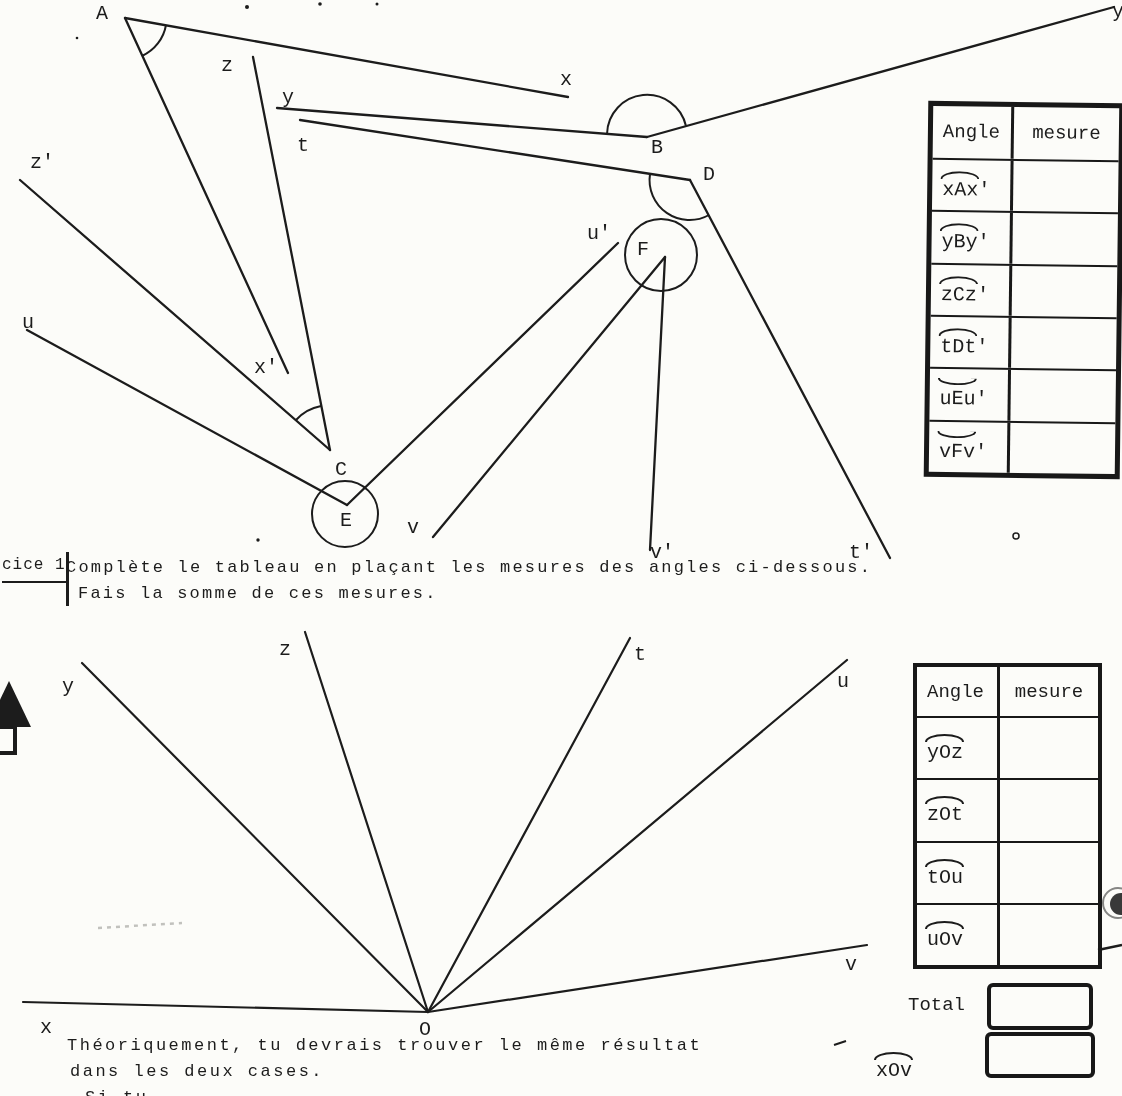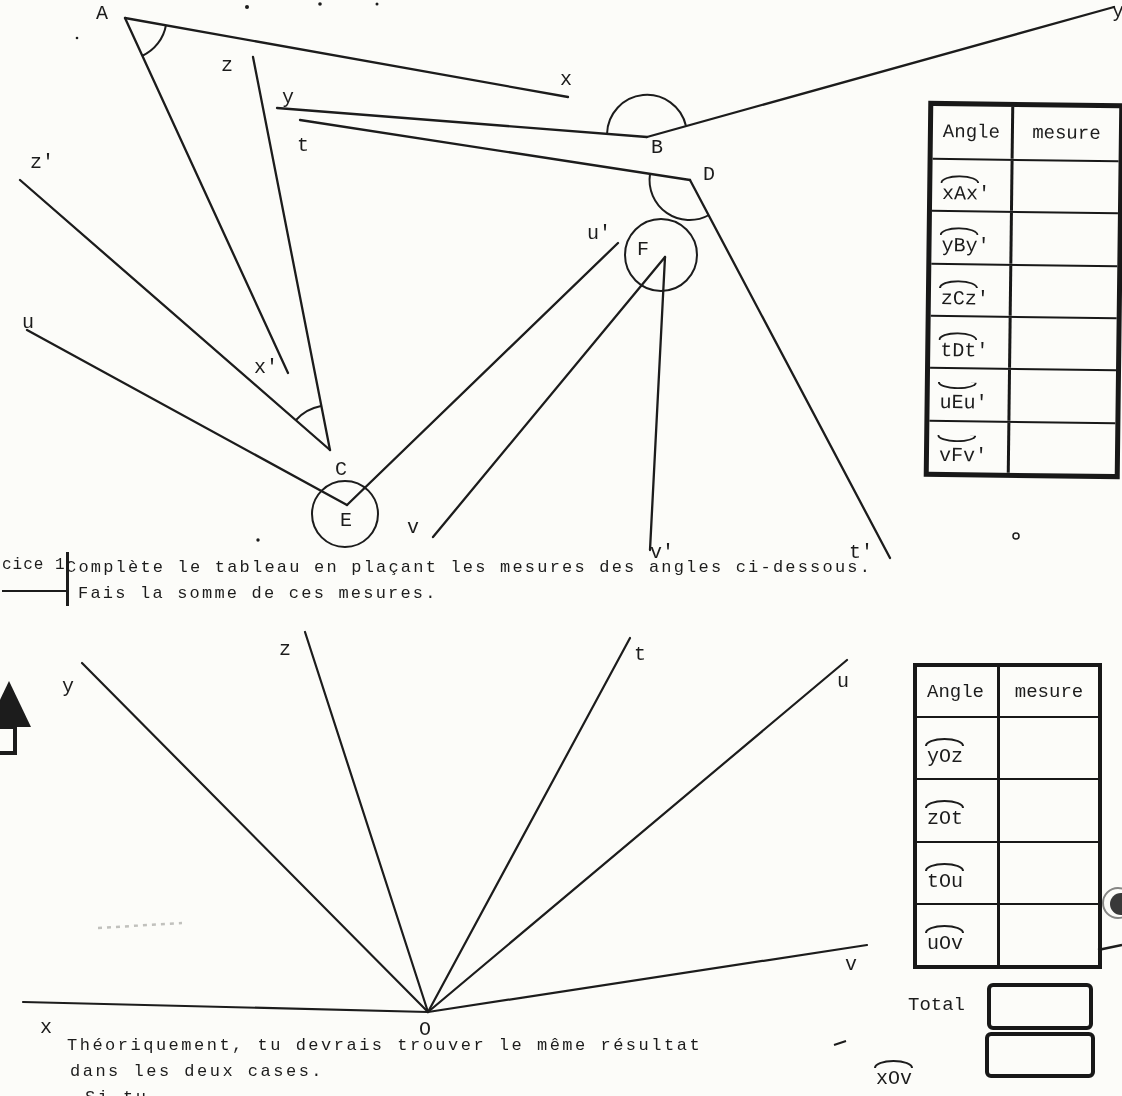--- a/index.html
+++ b/index.html
@@ -11,27 +11,27 @@
   .clip{position:absolute;overflow:hidden;}
   .clip>span{display:block;white-space:pre;}
   
   .stable{position:absolute;border:5px solid #181818;display:flex;flex-direction:column;background:transparent;}
   .t-row{display:flex;border-top:2px solid #181818;flex:1 1 auto;}
   .t-row.first{border-top:none;}
   .t-cell{display:flex;align-items:center;}
   .t-cell.angle{border-right:3px solid #181818;padding-left:10px;}
   .t-cell.head{font-size:19px;}
   .t-cell.mes{flex:1 1 auto;justify-content:center;font-size:19px;}
-  .ang{position:relative;display:inline-block;font-size:20px;margin-top:17px;}
+  .ang{position:relative;display:inline-block;font-size:20px;margin-top:9px;}
   .mark{position:absolute;left:-2px;top:-7px;width:39px;height:8px;box-sizing:border-box;}
   .mark[data-mark="hat"]{border:2px solid #1c1c1c;border-bottom:none;border-radius:50% 50% 0 0/100% 100% 0 0;}
   .mark[data-mark="breve"]{border:2px solid #1c1c1c;border-top:none;border-radius:0 0 50% 50%/0 0 100% 100%;top:-9px;height:7px;}
   .abox{position:absolute;border:4px solid #181818;border-radius:6px;background:transparent;}
   .vbar{position:absolute;width:3px;background:#1c1c1c;}
-  .u-line{border-bottom:2px solid #1c1c1c;padding-bottom:16px;}
+  .u-line{border-bottom:2px solid #1c1c1c;padding-bottom:7px;}
 </style>
 </head>
 <body>
 
 <div id="page">
 
   <svg id="art" width="1122" height="1096" viewBox="0 0 1122 1096">
     <g stroke="#1c1c1c" stroke-width="2.3" fill="none" stroke-linecap="round">
       <line x1="125" y1="18" x2="568" y2="97"></line>
       <line x1="125" y1="18" x2="288" y2="373"></line>

